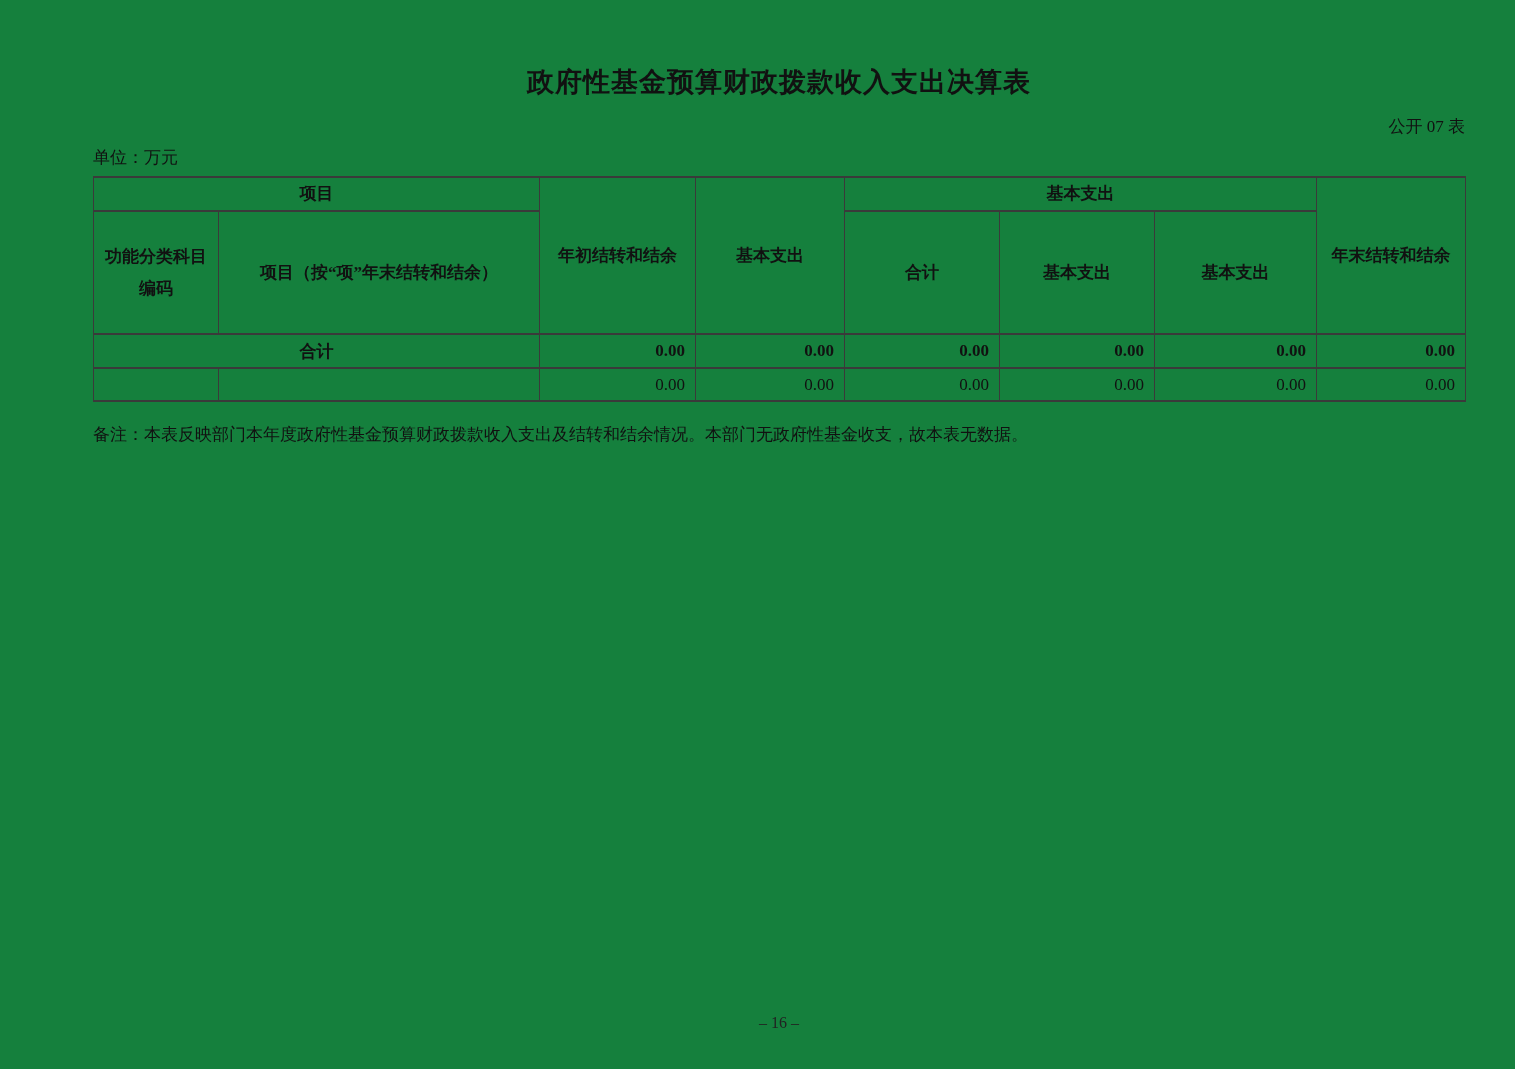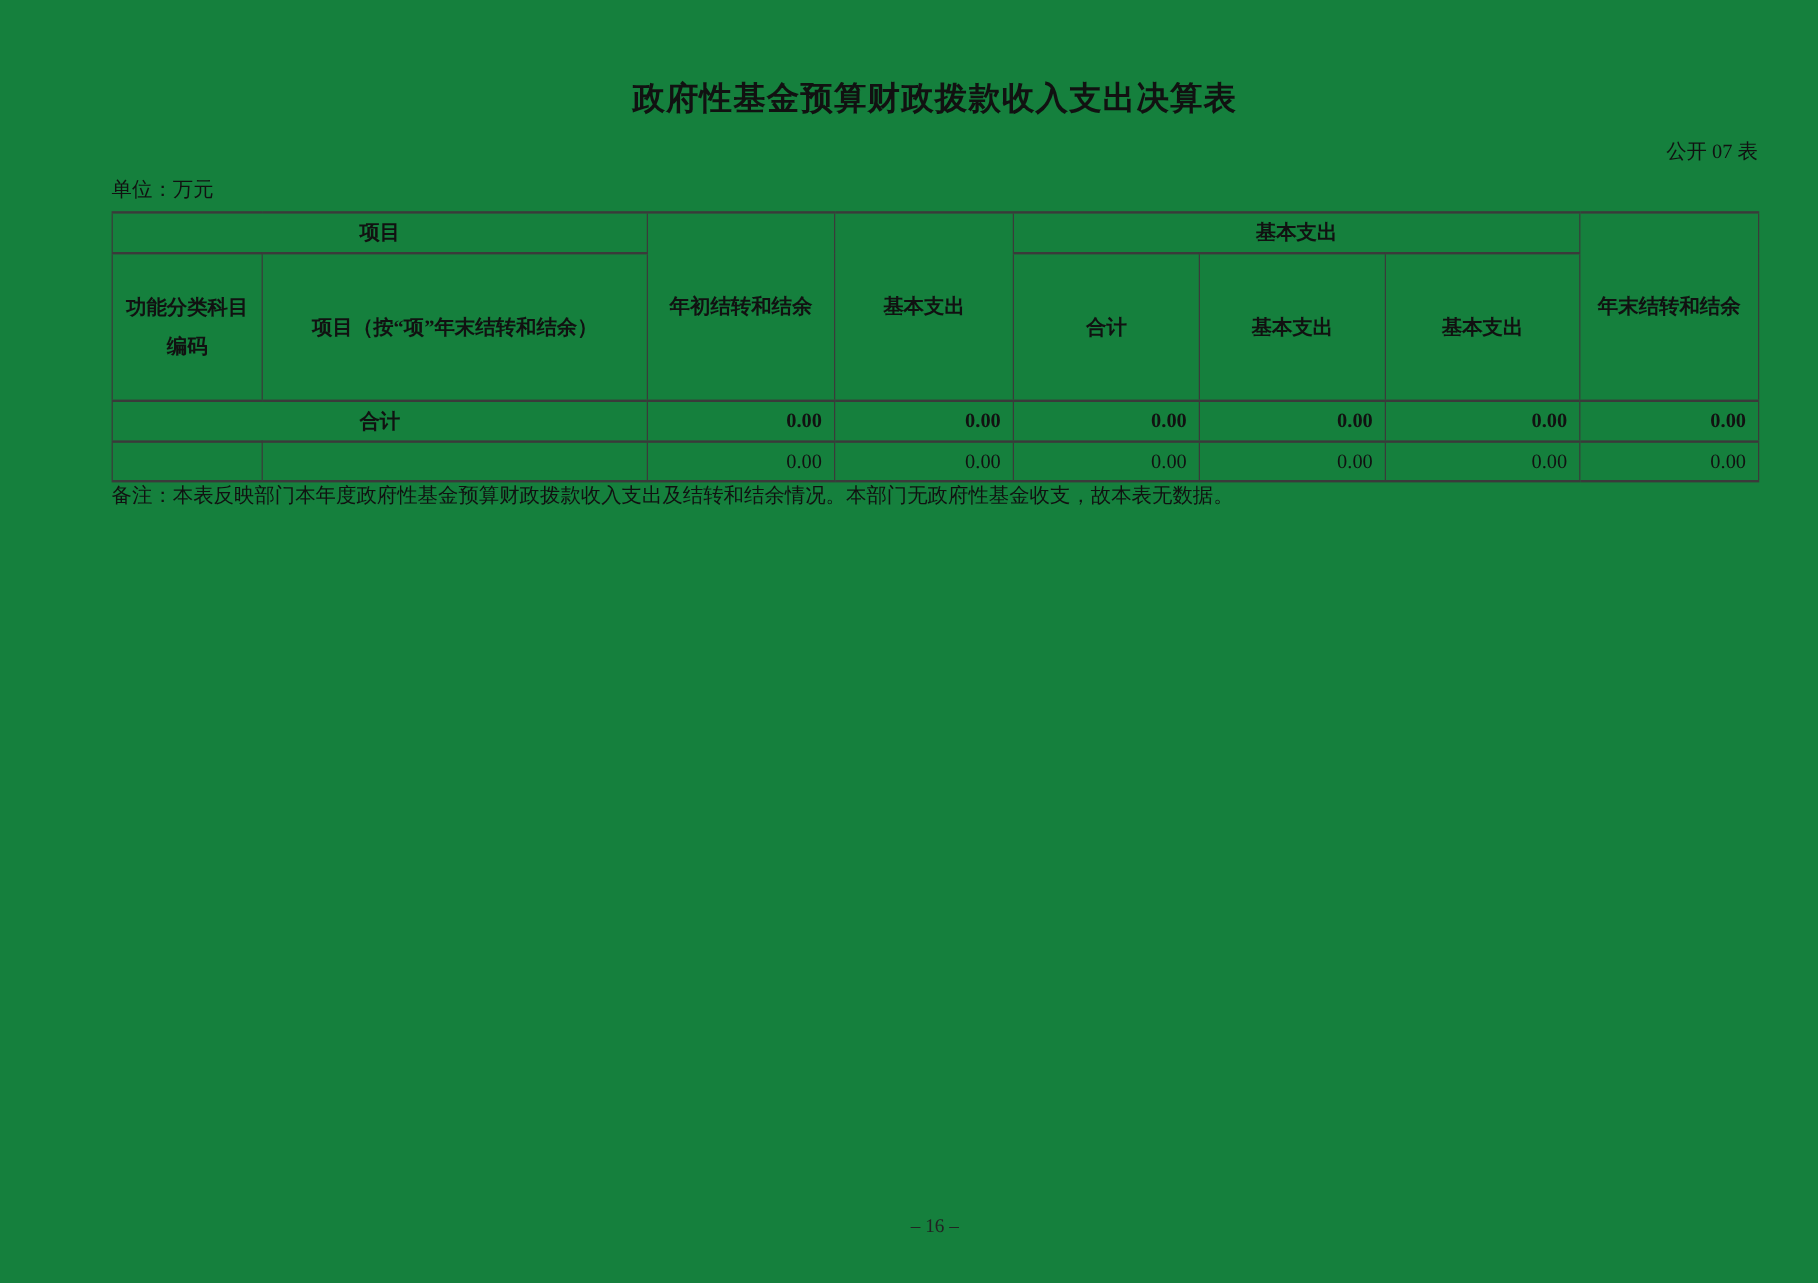--- a/index.html
+++ b/index.html
@@ -86,21 +86,21 @@
     font-weight: bold;
   }
   .fund-table td.row-label {
     text-align: center;
     font-weight: bold;
     font-size: 17px;
     vertical-align: middle;
   }
   .note {
     position: absolute;
-    top: 402px;
+    top: 424px;
     left: 0;
     width: 100%;
     font-size: 17px;
     line-height: 1.3;
   }
   .page-number {
     position: absolute;
     top: 1014px;
     left: 0;
     width: 100%;

